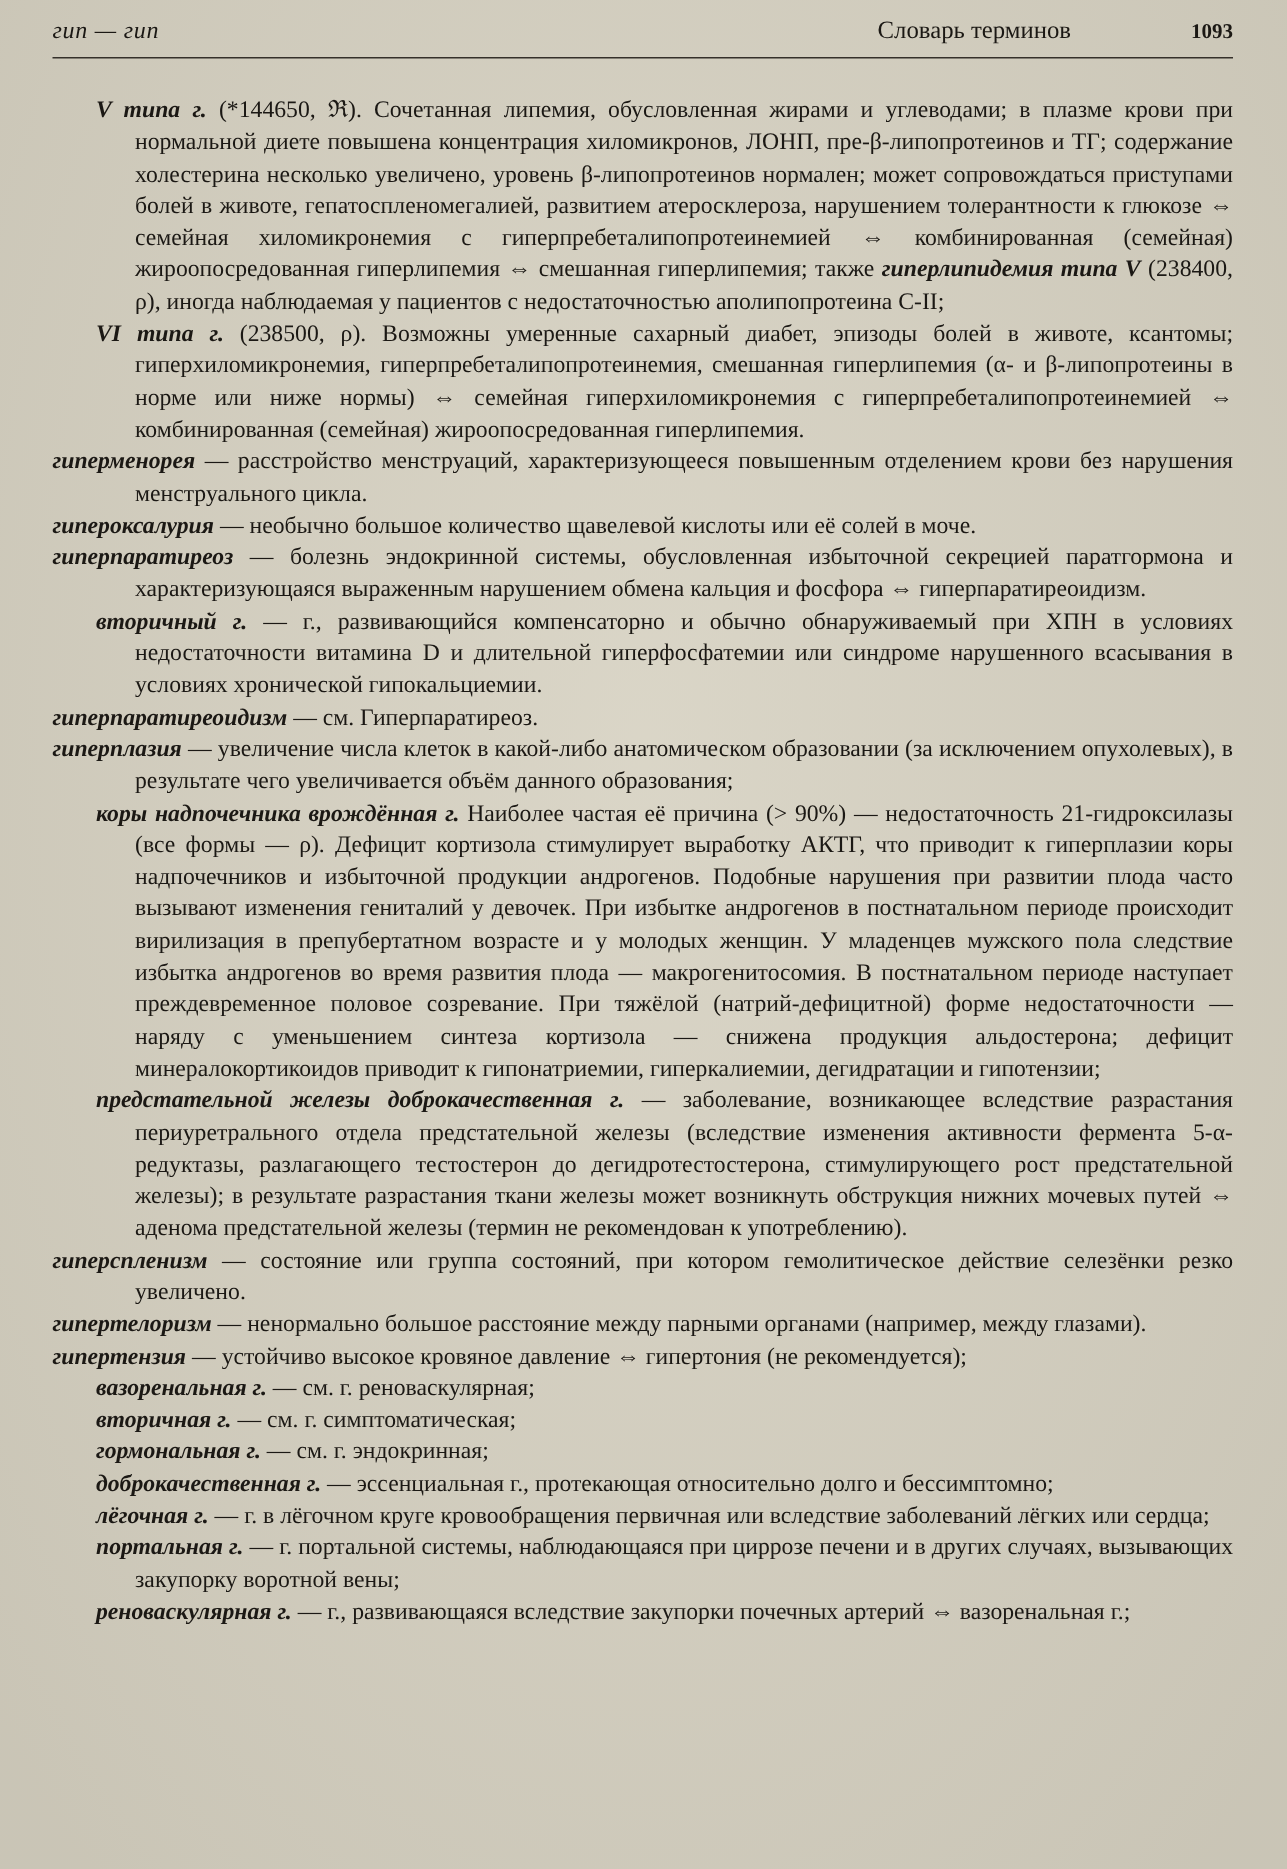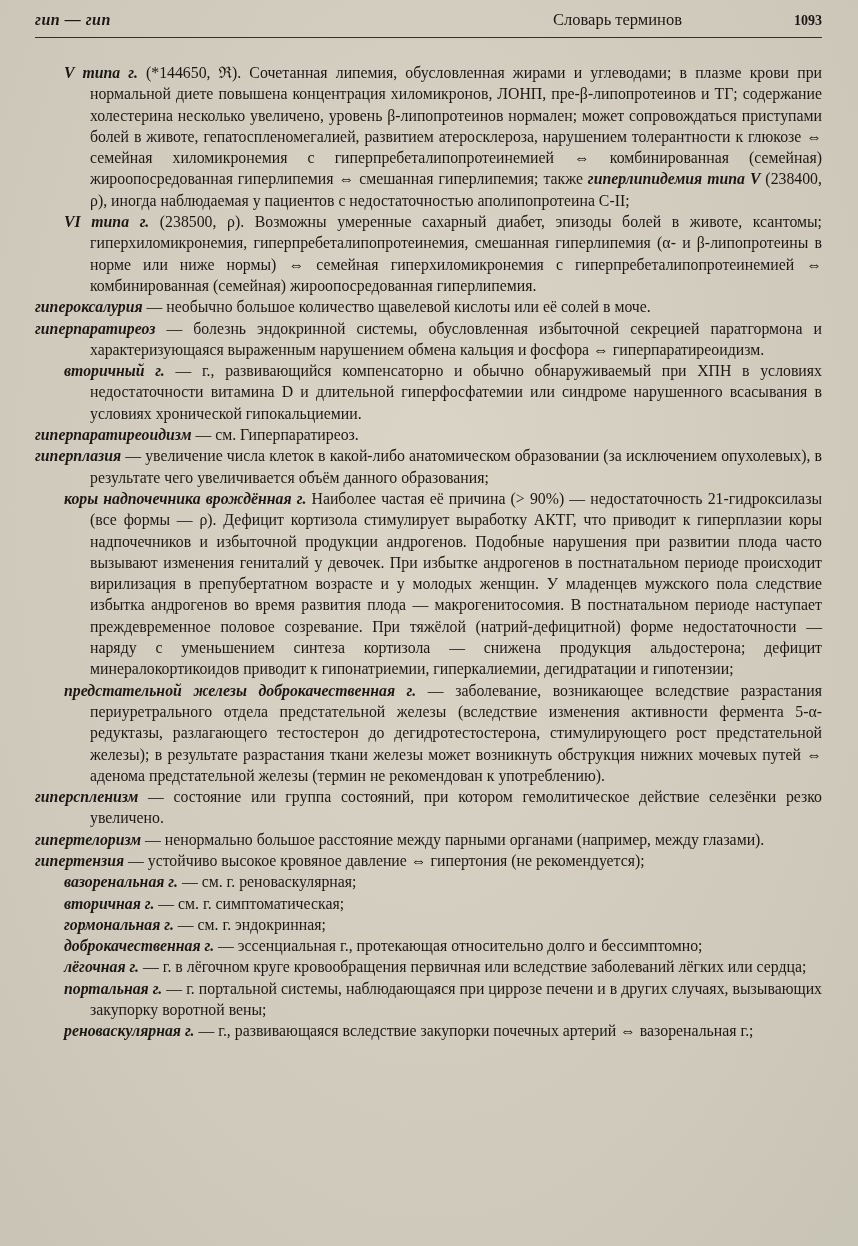--- a/index.html
+++ b/index.html
@@ -26,25 +26,24 @@
     align-items: baseline;
     font-size: 16px;
     line-height: 20px;
     padding-bottom: 6px;
     border-bottom: 1.5px solid #35302a;
   }
   .header .left {
     font-style: italic;
     letter-spacing: 0.5px;
     flex: 1 1 auto;
-    font-weight: bold;
   }
   .header .title {
     font-size: 16.5px;
-    margin-right: 112px;
+    margin-right: 80px;
   }
   .header .pagenum {
     font-weight: bold;
     font-size: 14px;
   }
   
   .content {
     margin-top: 24px;
     font-size: 15.8px;
     line-height: 21.3px;
@@ -75,20 +74,21 @@
     <span class="pagenum">1093</span>
   </div>
 
   <div class="content">
 
 
     <p class="sub"><span class="lead">V типа г.</span><span> (*144650, ℜ). Сочетанная липемия, обусловленная жирами и углеводами; в плазме крови при нормальной диете повышена концентрация хиломикронов, ЛОНП, пре-β-липопротеинов и ТГ; содержание холестерина несколько увеличено, уровень β-липопротеинов нормален; может сопровождаться приступами болей в животе, гепатоспленомегалией, развитием атеросклероза, нарушением толерантности к глюкозе ⇔ семейная хиломикронемия с гиперпребеталипопротеинемией ⇔ комбинированная (семейная) жироопосредованная гиперлипемия ⇔ смешанная гиперлипемия; также </span><span class="lead-inline">гиперлипидемия типа V</span><span> (238400, ρ), иногда наблюдаемая у пациентов с недостаточностью аполипопротеина C-II;</span></p>
 
     <p class="sub"><span class="lead">VI типа г.</span><span> (238500, ρ). Возможны умеренные сахарный диабет, эпизоды болей в животе, ксантомы; гиперхиломикронемия, гиперпребеталипопротеинемия, смешанная гиперлипемия (α- и β-липопротеины в норме или ниже нормы) ⇔ семейная гиперхиломикронемия с гиперпребеталипопротеинемией ⇔ комбинированная (семейная) жироопосредованная гиперлипемия.</span></p>
 
+    <p class="main"><span class="lead">гиперменорея</span><span> — расстройство менструаций, характеризующееся повышенным отделением крови без нарушения менструального цикла.</span></p>
 
     <p class="main"><span class="lead">гипероксалурия</span><span> — необычно большое количество щавелевой кислоты или её солей в моче.</span></p>
 
     <p class="main"><span class="lead">гиперпаратиреоз</span><span> — болезнь эндокринной системы, обусловленная избыточной секрецией паратгормона и характеризующаяся выраженным нарушением обмена кальция и фосфора ⇔ гиперпаратиреоидизм.</span></p>
 
     <p class="sub"><span class="lead">вторичный г.</span><span> — г., развивающийся компенсаторно и обычно обнаруживаемый при ХПН в условиях недостаточности витамина D и длительной гиперфосфатемии или синдроме нарушенного всасывания в условиях хронической гипокальциемии.</span></p>
 
     <p class="main"><span class="lead">гиперпаратиреоидизм</span><span> — см. Гиперпаратиреоз.</span></p>
 
     <p class="main"><span class="lead">гиперплазия</span><span> — увеличение числа клеток в какой-либо анатомическом образовании (за исключением опухолевых), в результате чего увеличивается объём данного образования;</span></p>

